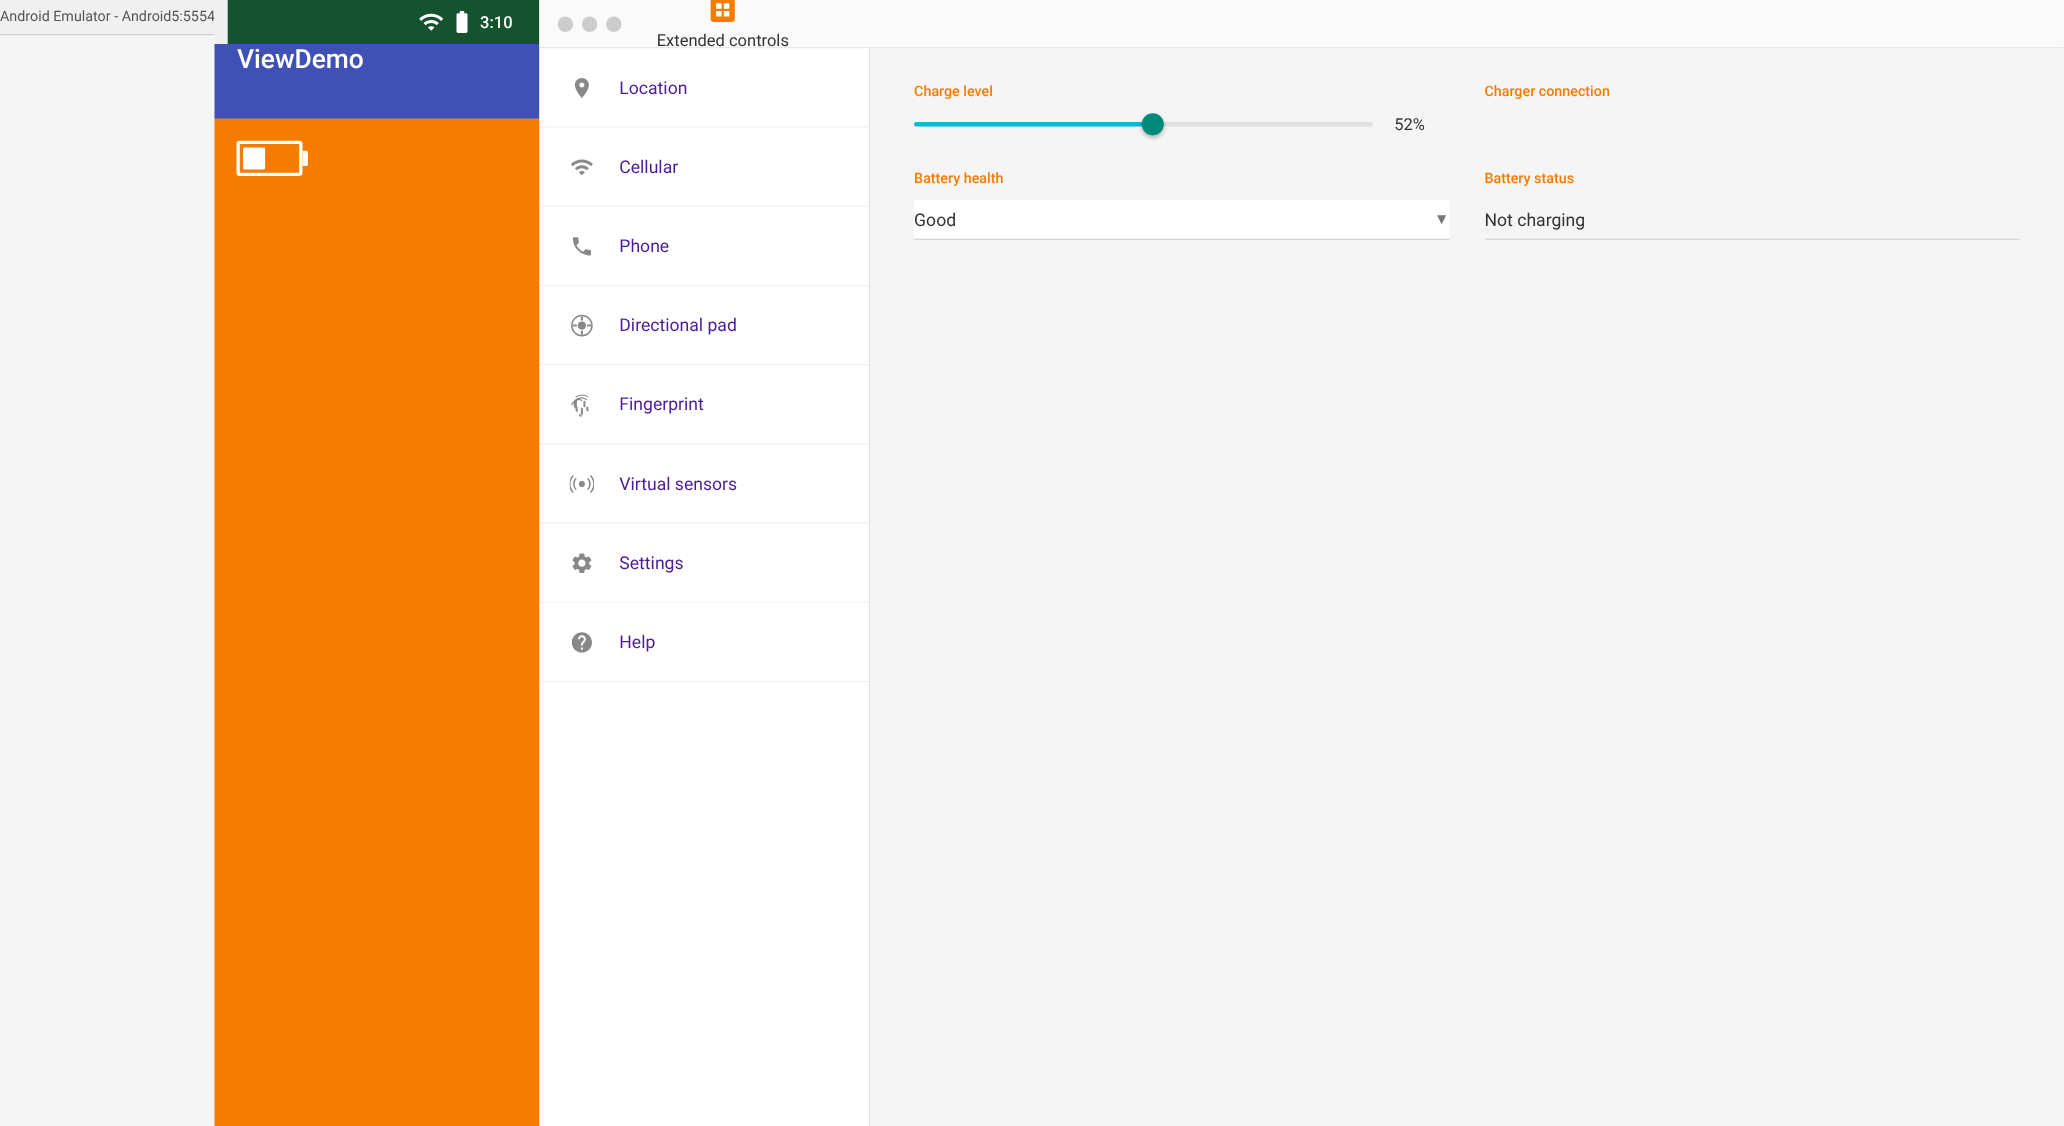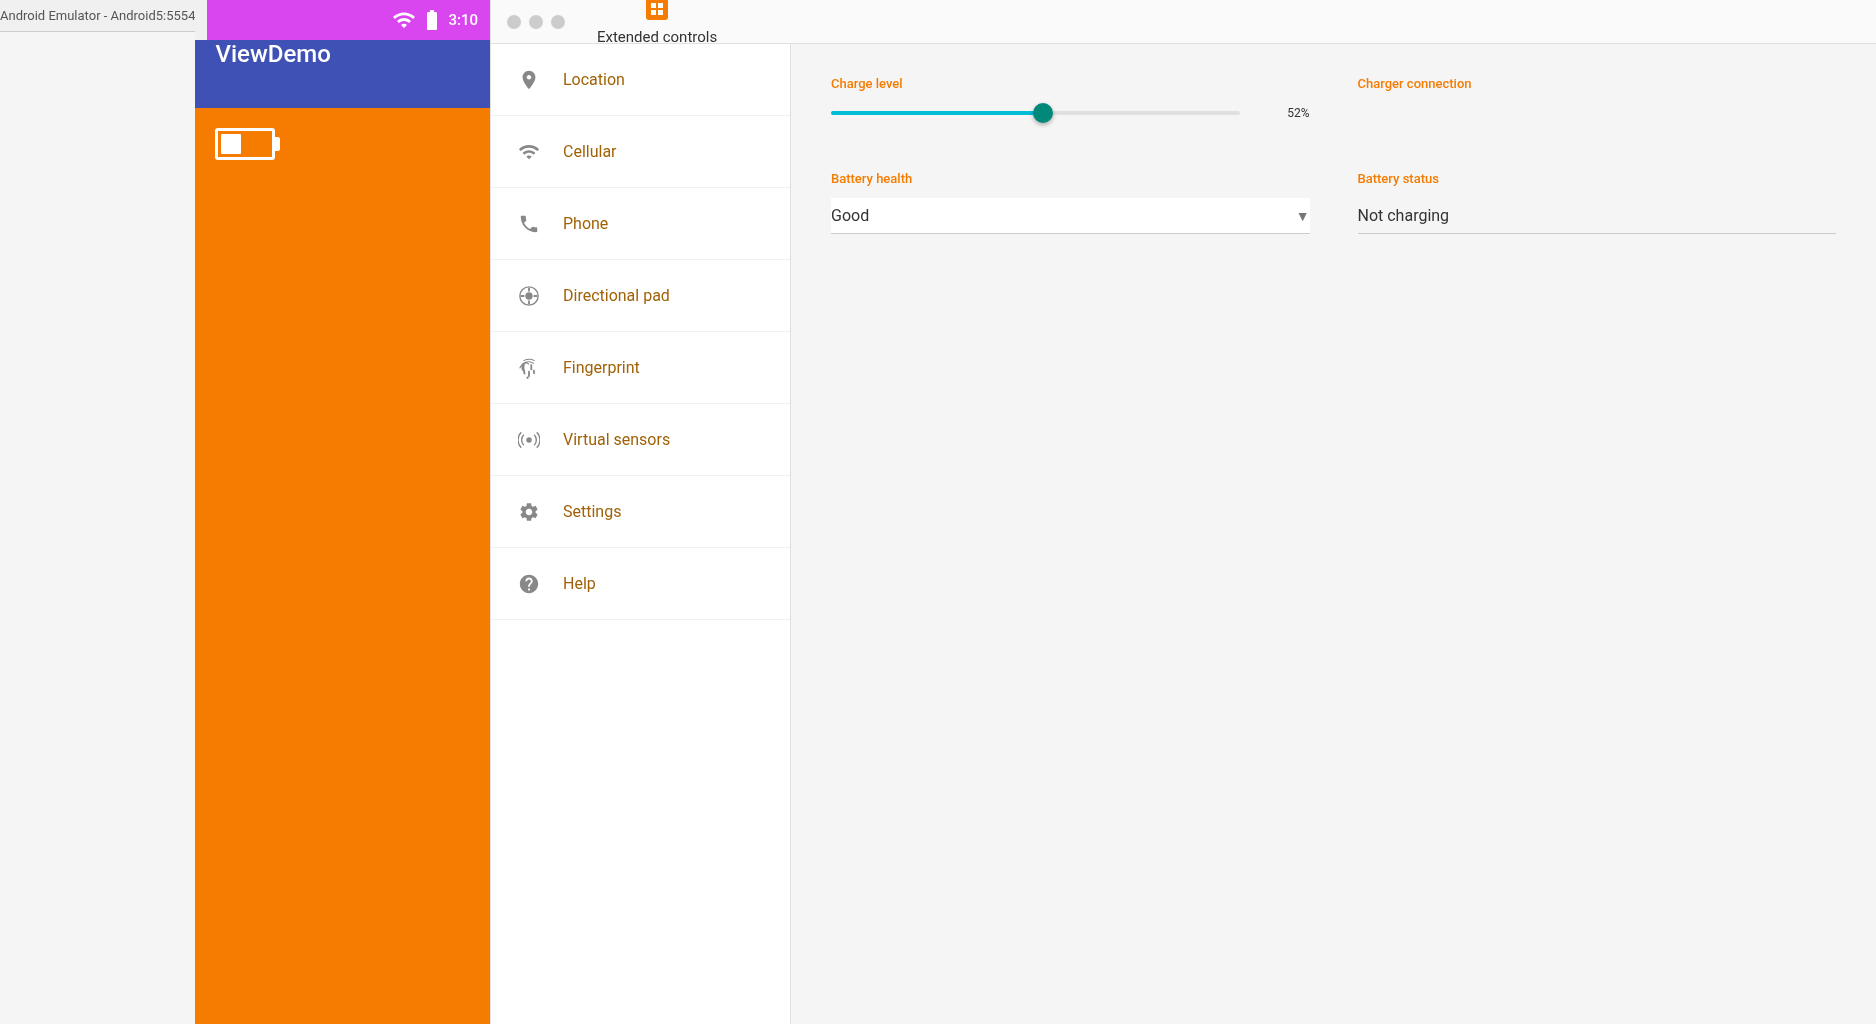--- a/index.html
+++ b/index.html
@@ -33,26 +33,26 @@
     }
 
     .android-screen {
       flex: 1;
       display: flex;
       flex-direction: column;
       background: #f0f0f0;
     }
 
     .android-statusbar {
-      background: #d946ef;
+      background: #14532d;
       height: 40px;
       display: flex;
       align-items: center;
       justify-content: flex-end;
-      padding: 0 12px;
+      padding: 0 24px;
       gap: 6px;
       margin-left: 12px;
     }
 
     .status-icons {
       display: flex;
       align-items: center;
       gap: 4px;
       color: white;
       font-size: 13px;
@@ -195,34 +195,34 @@
       height: 28px;
       display: flex;
       align-items: center;
       justify-content: center;
       color: #666;
       font-size: 20px;
     }
 
     .nav-label {
       font-size: 16px;
-      color: #a16207;
+      color: #4c1d95;
     }
 
     
     .controls-main {
       flex: 1;
       padding: 32px 40px;
       background: #f5f5f5;
     }
 
     .controls-grid {
       display: grid;
       grid-template-columns: 1fr 1fr;
-      gap: 48px;
+      gap: 32px;
       align-items: start;
     }
 
     .control-section {
       display: flex;
       flex-direction: column;
       gap: 12px;
     }
 
     .section-label {
@@ -267,24 +267,24 @@
       top: 50%;
       transform: translate(-50%, -50%);
       width: 20px;
       height: 20px;
       background: #00897B;
       border-radius: 50%;
       box-shadow: 0 2px 4px rgba(0,0,0,0.3);
     }
 
     .slider-value {
-      font-size: 12px;
+      font-size: 15px;
       color: #333;
       min-width: 50px;
-      text-align: right;
+      text-align: left;
     }
 
     .health-dropdown {
       display: flex;
       align-items: center;
       background: white;
       border: none;
       border-bottom: 1px solid #ccc;
       padding: 8px 0;
       font-size: 16px;

